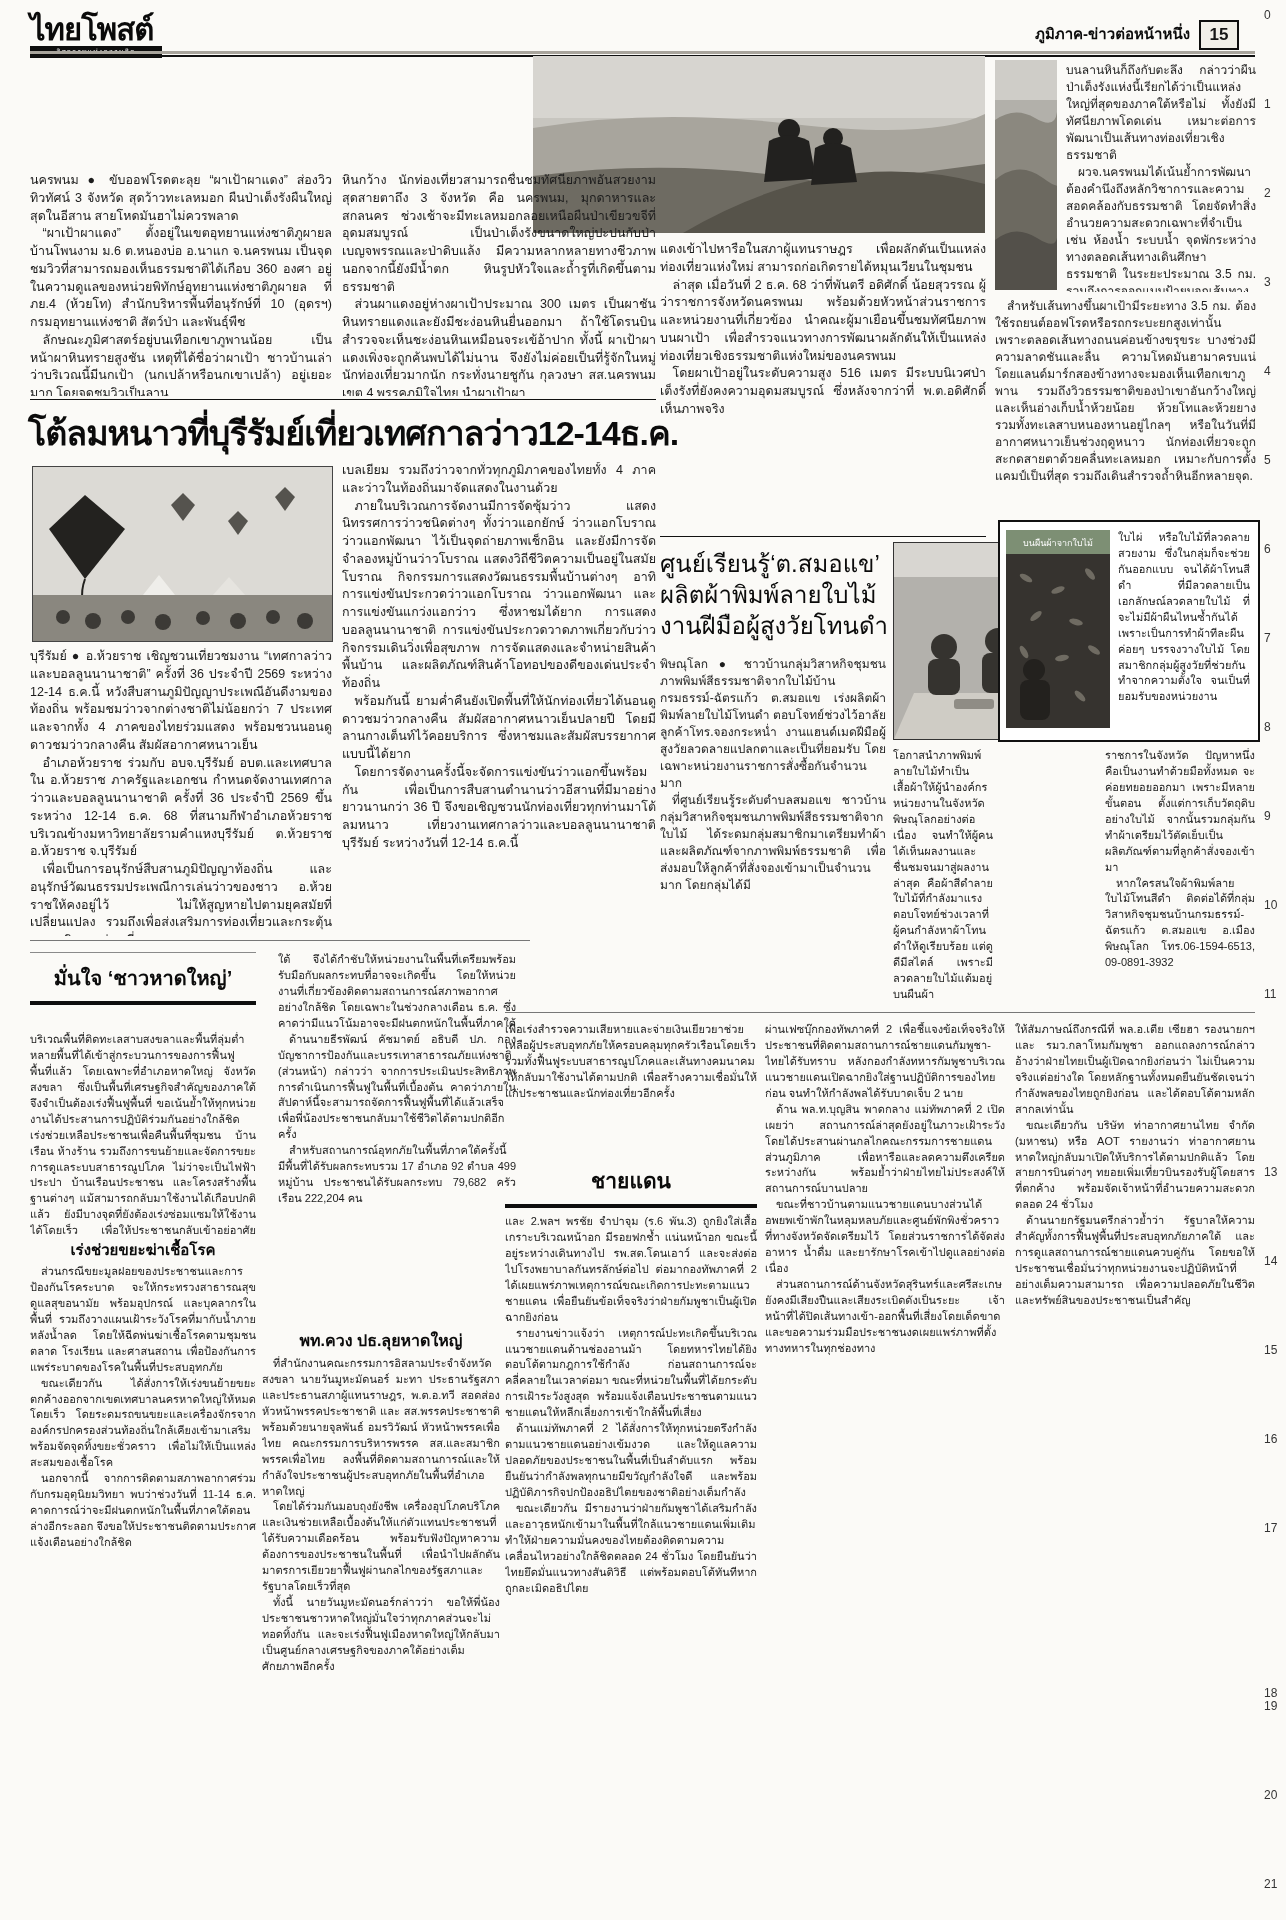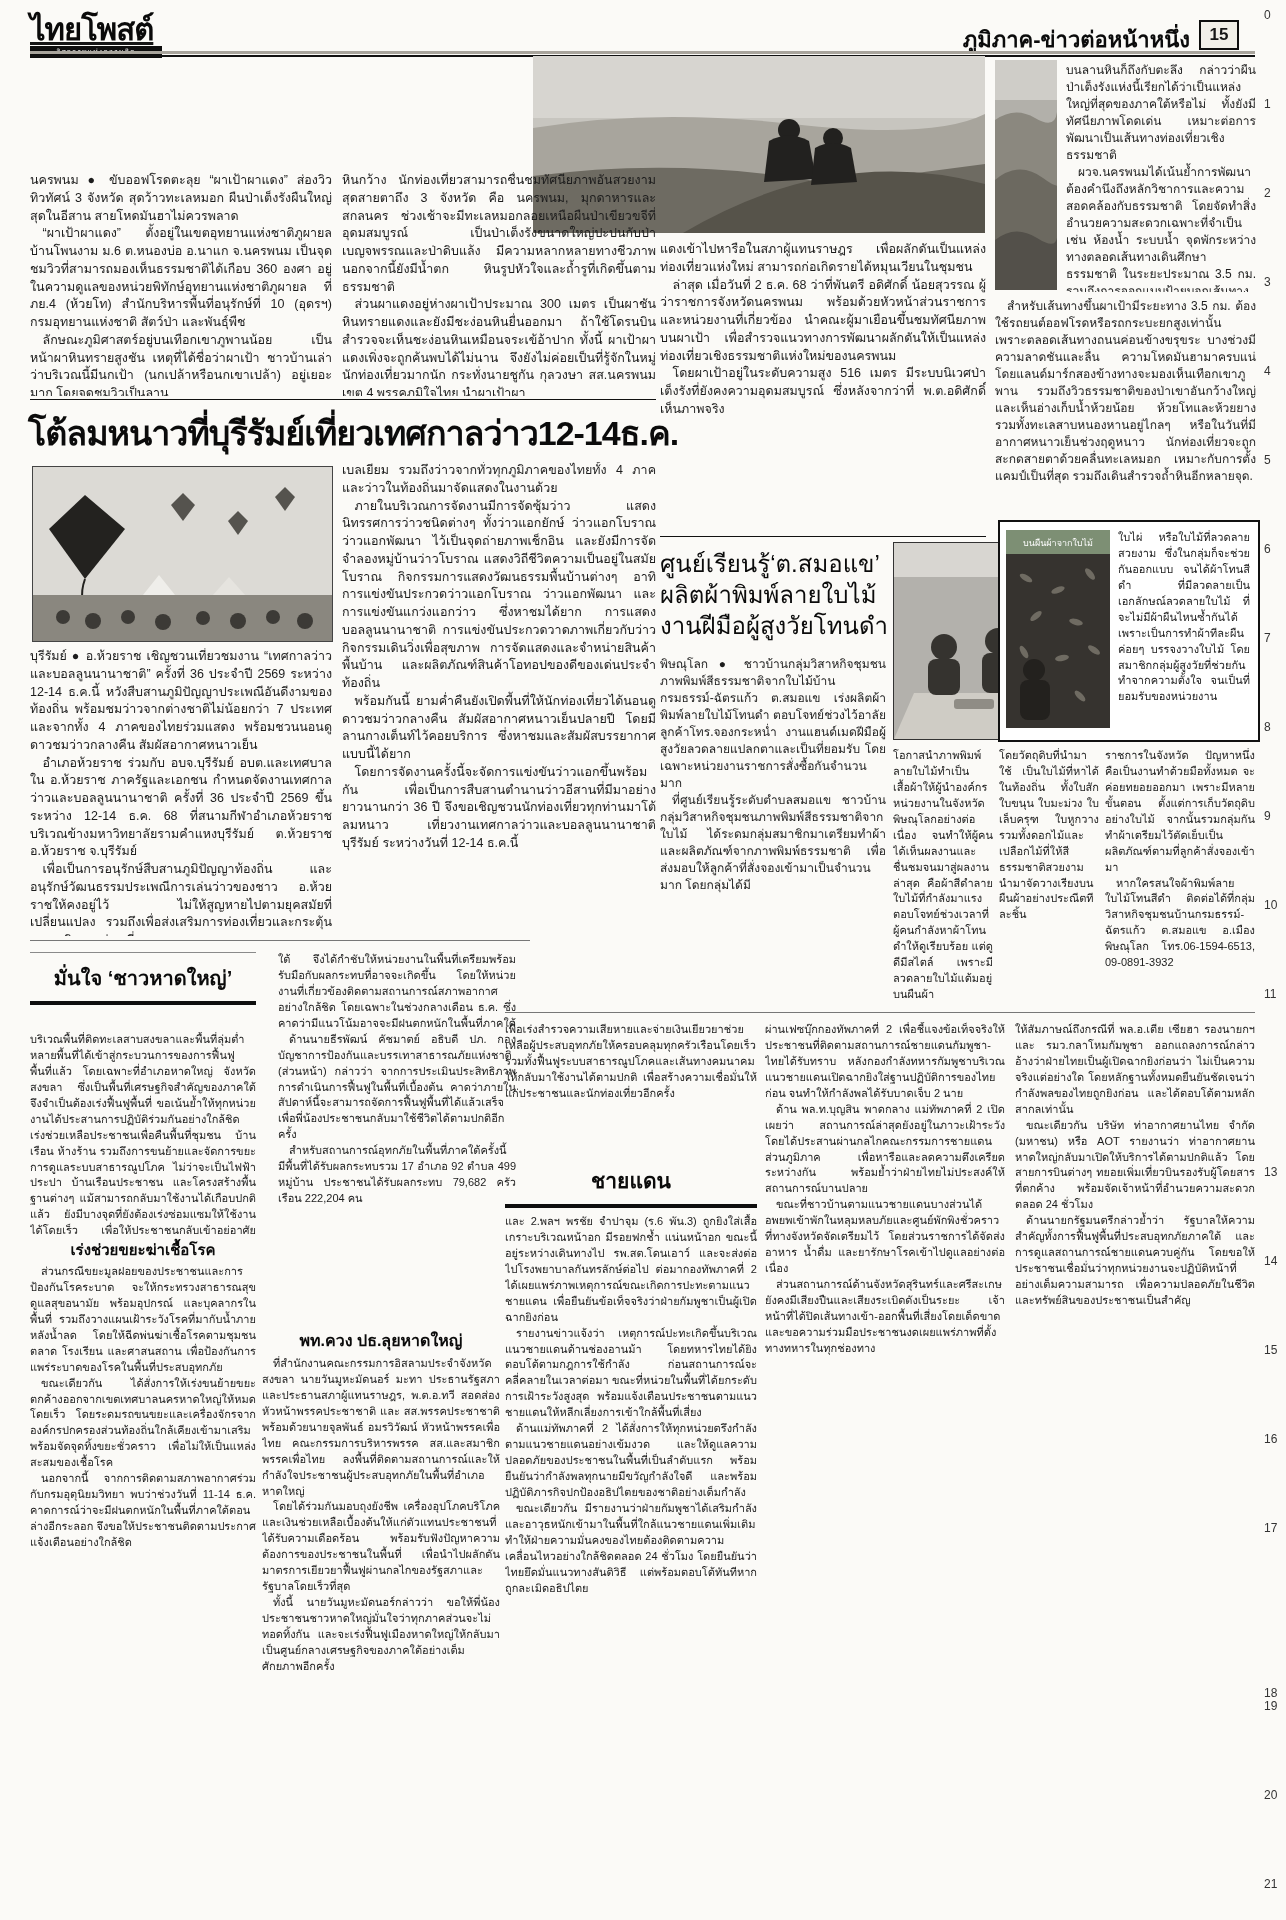--- a/index.html
+++ b/index.html
@@ -16,32 +16,32 @@
            font-size:20px;font-weight:900;text-align:center;padding:9px 0 7px;color:#0b0b0b;}
   .headline-rule{border-bottom:4px solid #0e0e0e;font-size:20px;font-weight:900;
            text-align:center;padding:4px 0 7px;color:#0b0b0b;}
   .subhead{font-weight:900;text-align:center;color:#0b0b0b;}
   .rule{background:#111;}
   .photo{position:absolute;overflow:hidden;background:#b9b7b1;}
   .photo svg{display:block;}
   .logo{font-size:31px;font-weight:900;letter-spacing:-1px;color:#0a0a0a;line-height:1;}
   .logobar{width:132px;height:12px;background:#0e0e0e;color:#fff;font-size:7px;
            text-align:center;line-height:12px;letter-spacing:1px;margin-top:1px;}
-  .seclabel{font-size:22px;font-weight:900;text-align:right;color:#0b0b0b;}
+  .seclabel{font-size:15px;font-weight:900;text-align:right;color:#0b0b0b;}
   .pagebox{width:36px;height:26px;border:2px solid #0e0e0e;background:#f1efe8;
            font-size:17px;font-weight:900;text-align:center;line-height:26px;}
   [data-name="print-ruler"]{position:absolute;left:1264px;top:0;width:22px;height:1920px;}
   [data-name="print-ruler"] span{position:absolute;left:0;font-size:12px;color:#333;}
 </style>
 </head>
 <body>
 
 <div id="page" data-name="newspaper-page">
 
-  <div class="abs" style="left:30px;top:14px;text-decoration:underline;" data-name="masthead">
+  <div class="abs" style="left:30px;top:14px;" data-name="masthead">
     <div class="logo" data-name="newspaper-logo">ไทยโพสต์</div>
     <div class="logobar" data-name="newspaper-tagline">อิสรภาพแห่งความคิด</div>
   </div>
   <div class="abs seclabel" style="left:920px;top:22px;width:270px;" data-name="section-label">ภูมิภาค-ข่าวต่อหน้าหนึ่ง</div>
   <div class="abs pagebox" style="left:1199px;top:20px;" data-name="page-number">15</div>
   <div class="abs" style="left:30px;top:51px;width:1225px;height:3px;background:#a8a49c;" data-name="header-rule-gray"></div>
   <div class="abs rule" style="left:30px;top:55px;width:1225px;height:2px;" data-name="header-rule-black"></div>
 
 
   <div class="photo" style="left:533px;top:56px;width:452px;height:177px;" data-name="photo-viewpoint-visitors">
@@ -173,21 +173,20 @@
           <ellipse cx="74" cy="166" rx="7" ry="3" transform="rotate(45 74 166)"></ellipse>
         </g>
         <circle cx="28" cy="140" r="11" fill="#23211e"></circle>
         <rect x="14" y="150" width="30" height="40" rx="8" fill="#23211e"></rect>
       </svg>
     </div>
     <div class="col f11" style="left:118px;top:8px;width:132px;height:200px;" data-name="story-samokhae-col4">ใบไผ่ หรือใบไม้ที่ลวดลายสวยงาม ซึ่งในกลุ่มก็จะช่วยกันออกแบบ จนได้ผ้าโทนสีดำ ที่มีลวดลายเป็นเอกลักษณ์ลวดลายใบไม้ ที่จะไม่มีผ้าผืนไหนซ้ำกันได้ เพราะเป็นการทำผ้าทีละผืน ค่อยๆ บรรจงวางใบไม้ โดยสมาชิกกลุ่มผู้สูงวัยที่ช่วยกันทำจากความตั้งใจ จนเป็นที่ยอมรับของหน่วยงาน</div>
   </div>
 
   <div class="col f11" style="left:893px;top:748px;width:100px;height:258px;" data-name="story-samokhae-col2">โอกาสนำภาพพิมพ์ลายใบไม้ทำเป็นเสื้อผ้าให้ผู้นำองค์กร หน่วยงานในจังหวัดพิษณุโลกอย่างต่อเนื่อง จนทำให้ผู้คนได้เห็นผลงานและชื่นชมจนมาสู่ผลงานล่าสุด คือผ้าสีดำลายใบไม้ที่กำลังมาแรง ตอบโจทย์ช่วงเวลาที่ผู้คนกำลังหาผ้าโทนดำให้ดูเรียบร้อย แต่ดูดีมีสไตล์ เพราะมีลวดลายใบไม้แต้มอยู่บนผืนผ้า</div>
-  <div class="col f11" style="left:999px;top:748px;width:100px;height:258px;" data-name="story-samokhae-col3">โดยวัตถุดิบที่นำมาใช้ เป็นใบไม้ที่หาได้ในท้องถิ่น ทั้งใบสัก ใบขนุน ใบมะม่วง ใบเล็บครุฑ ใบหูกวาง รวมทั้งดอกไม้และเปลือกไม้ที่ให้สีธรรมชาติสวยงาม นำมาจัดวางเรียงบนผืนผ้าอย่างประณีตทีละชิ้น</div>
   <div class="col f11" style="left:1105px;top:748px;width:150px;height:258px;" data-name="story-samokhae-col5">ราชการในจังหวัด ปัญหาหนึ่งคือเป็นงานทำด้วยมือทั้งหมด จะค่อยทยอยออกมา เพราะมีหลายขั้นตอน ตั้งแต่การเก็บวัตถุดิบอย่างใบไม้ จากนั้นรวมกลุ่มกันทำผ้าเตรียมไว้ตัดเย็บเป็นผลิตภัณฑ์ตามที่ลูกค้าสั่งจองเข้ามา
  หากใครสนใจผ้าพิมพ์ลายใบไม้โทนสีดำ ติดต่อได้ที่กลุ่มวิสาหกิจชุมชนบ้านกรมธรรม์-ฉัตรแก้ว ต.สมอแข อ.เมืองพิษณุโลก โทร.06-1594-6513, 09-0891-3932</div>
 
   <div class="abs" style="left:30px;top:940px;width:500px;height:1px;background:#777;" data-name="divider-bottom-left"></div>
   <div class="abs" style="left:505px;top:1012px;width:750px;height:1px;background:#777;" data-name="divider-bottom-right"></div>
 
   <div class="abs headbox" style="left:30px;top:952px;width:226px;" data-name="headline-hatyai-confidence">มั่นใจ ‘ชาวหาดใหญ่’</div>
   <div class="col f11" style="left:30px;top:1032px;width:226px;height:202px;" data-name="story-hatyai-col-a1">บริเวณพื้นที่ติดทะเลสาบสงขลาและพื้นที่ลุ่มต่ำ หลายพื้นที่ได้เข้าสู่กระบวนการของการฟื้นฟูพื้นที่แล้ว โดยเฉพาะที่อำเภอหาดใหญ่ จังหวัดสงขลา ซึ่งเป็นพื้นที่เศรษฐกิจสำคัญของภาคใต้ จึงจำเป็นต้องเร่งฟื้นฟูพื้นที่ ขอเน้นย้ำให้ทุกหน่วยงานได้ประสานการปฏิบัติร่วมกันอย่างใกล้ชิด เร่งช่วยเหลือประชาชนเพื่อคืนพื้นที่ชุมชน บ้านเรือน ห้างร้าน รวมถึงการขนย้ายและจัดการขยะ การดูแลระบบสาธารณูปโภค ไม่ว่าจะเป็นไฟฟ้า ประปา บ้านเรือนประชาชน และโครงสร้างพื้นฐานต่างๆ แม้สามารถกลับมาใช้งานได้เกือบปกติแล้ว ยังมีบางจุดที่ยังต้องเร่งซ่อมแซมให้ใช้งานได้โดยเร็ว เพื่อให้ประชาชนกลับเข้าอยู่อาศัย และใช้ชีวิตได้ตามปกติโดยเร็ว</div>
   <div class="abs subhead" style="left:30px;top:1238px;width:226px;font-size:15px;" data-name="subhead-waste-disinfection">เร่งช่วยขยะฆ่าเชื้อโรค</div>
   <div class="col f11" style="left:30px;top:1264px;width:226px;height:648px;" data-name="story-hatyai-col-a2"> ส่วนกรณีขยะมูลฝอยของประชาชนและการป้องกันโรคระบาด จะให้กระทรวงสาธารณสุขดูแลสุขอนามัย พร้อมอุปกรณ์ และบุคลากรในพื้นที่ รวมถึงวางแผนเฝ้าระวังโรคที่มากับน้ำภายหลังน้ำลด โดยให้ฉีดพ่นฆ่าเชื้อโรคตามชุมชน ตลาด โรงเรียน และศาสนสถาน เพื่อป้องกันการแพร่ระบาดของโรคในพื้นที่ประสบอุทกภัย

